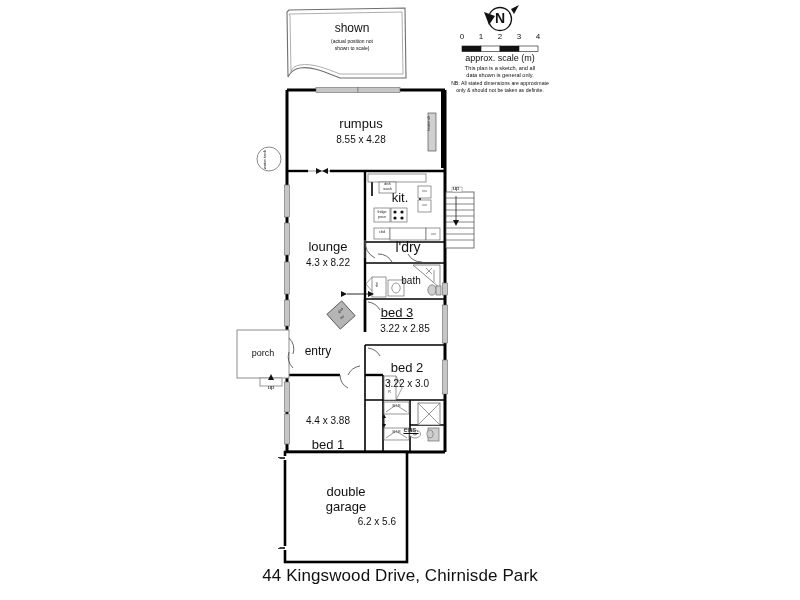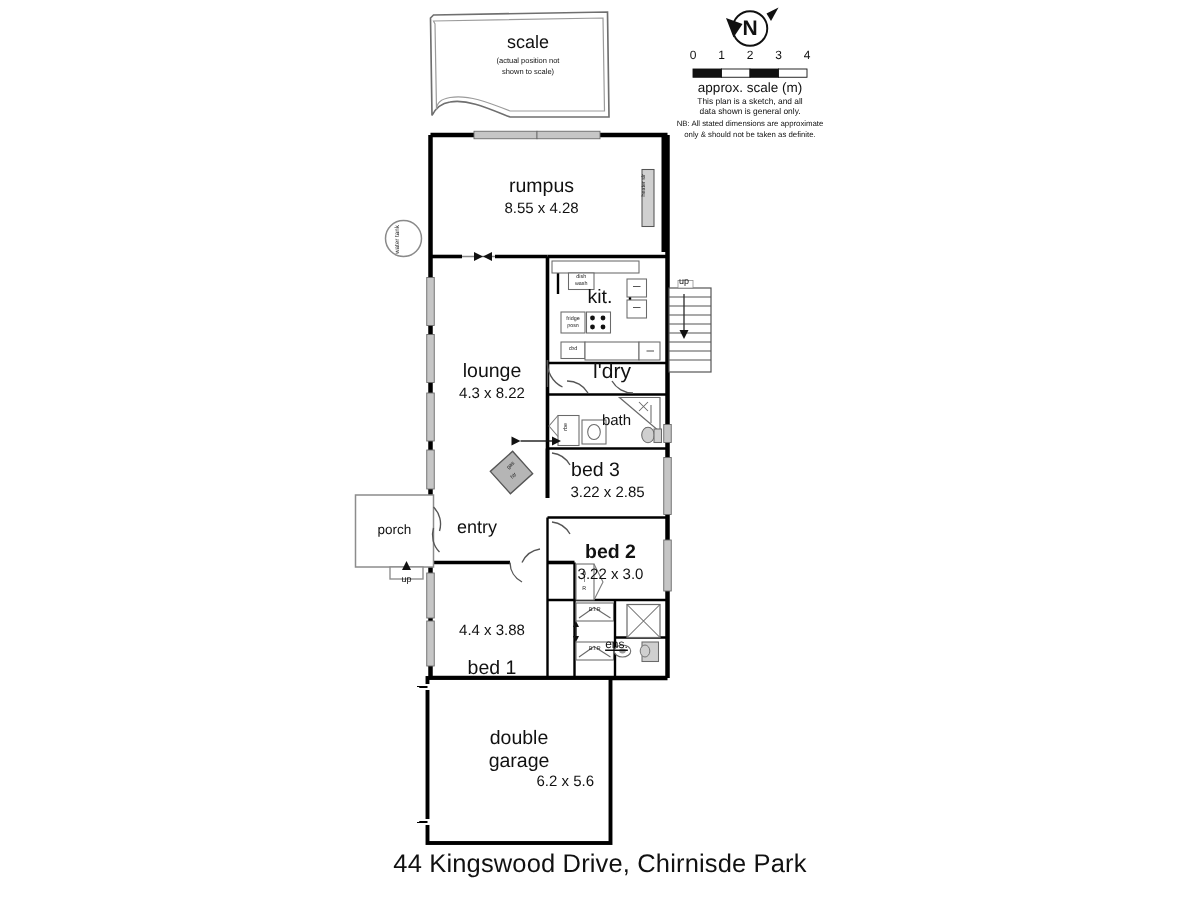--- a/index.html
+++ b/index.html
@@ -264,40 +264,40 @@
 
 <div class="lbl room-name" style="left:278px;top:240px;width:100px;">lounge</div>
 <div class="lbl room-dim" style="left:278px;top:257px;width:100px;">4.3 x 8.22</div>
 
 <div class="lbl room-name" style="left:375px;top:191px;width:50px;">kit.</div>
 
 <div class="lbl" style="left:383px;top:240px;width:50px;font-size:14px;">l'dry</div>
 
 <div class="lbl" style="left:386px;top:275px;width:50px;font-size:10px;">bath</div>
 
-<div class="lbl room-name" style="left:367px;top:306px;width:60px;">bed 3</div>
+<div class="lbl room-name" style="left:367px;top:306px;width:60px;text-decoration:underline;">bed 3</div>
 <div class="lbl room-dim" style="left:367px;top:323px;width:76px;">3.22 x 2.85</div>
 
-<div class="lbl room-name" style="left:369px;top:361px;width:76px;font-weight:bold;">bed 2</div>
+<div class="lbl room-name" style="left:369px;top:361px;width:76px;">bed 2</div>
 <div class="lbl room-dim" style="left:369px;top:378px;width:76px;">3.22 x 3.0</div>
 
 <div class="lbl room-name" style="left:289px;top:410px;width:78px;margin-top:28px;">bed 1</div>
 <div class="lbl room-dim" style="left:289px;top:415px;width:78px;">4.4 x 3.88</div>
 
 <div class="lbl" style="left:396px;top:426px;width:30px;font-size:8px;text-decoration:underline;">ens.</div>
 
 <div class="lbl" style="left:293px;top:345px;width:50px;font-size:12px;">entry</div>
 
 <div class="lbl" style="left:240px;top:348px;width:46px;font-size:9px;">porch</div>
 
 <div class="lbl room-name" style="left:296px;top:485px;width:100px;">double</div>
 <div class="lbl room-name" style="left:296px;top:500px;width:100px;">garage</div>
 <div class="lbl room-dim" style="left:296px;top:516px;width:100px;text-align:right;">6.2 x 5.6</div>
 
-<div class="lbl" style="left:296px;top:22px;width:112px;font-size:12px;">scale</div>
+<div class="lbl" style="left:296px;top:22px;width:112px;font-size:12px;">shown</div>
 <div class="lbl" style="left:296px;top:39px;width:112px;font-size:5px;">(actual position not</div>
 <div class="lbl" style="left:296px;top:46px;width:112px;font-size:5px;">shown to scale)</div>
 
 <div class="lbl" style="left:490px;top:11px;width:20px;font-size:14px;font-weight:600;">N</div>
 
 <div class="lbl" style="left:456px;top:33px;width:12px;font-size:8px;">0</div>
 <div class="lbl" style="left:475px;top:33px;width:12px;font-size:8px;">1</div>
 <div class="lbl" style="left:494px;top:33px;width:12px;font-size:8px;">2</div>
 <div class="lbl" style="left:513px;top:33px;width:12px;font-size:8px;">3</div>
 <div class="lbl" style="left:532px;top:33px;width:12px;font-size:8px;">4</div>

